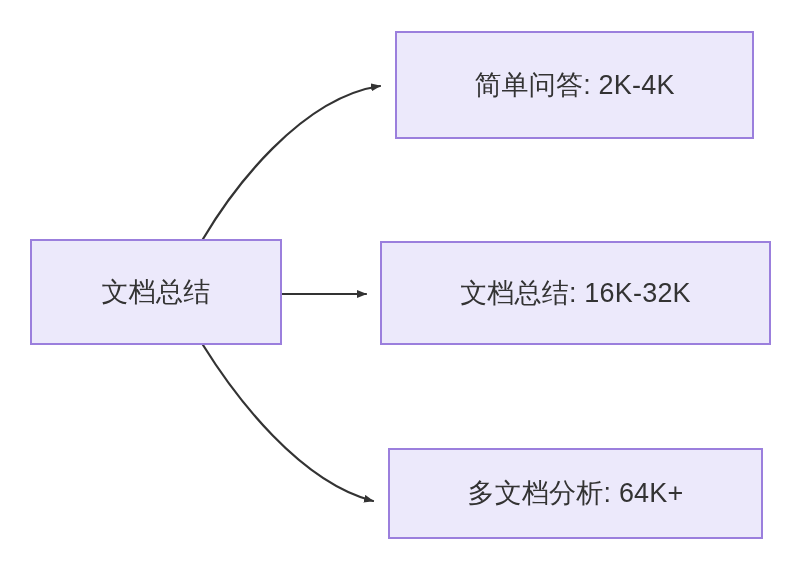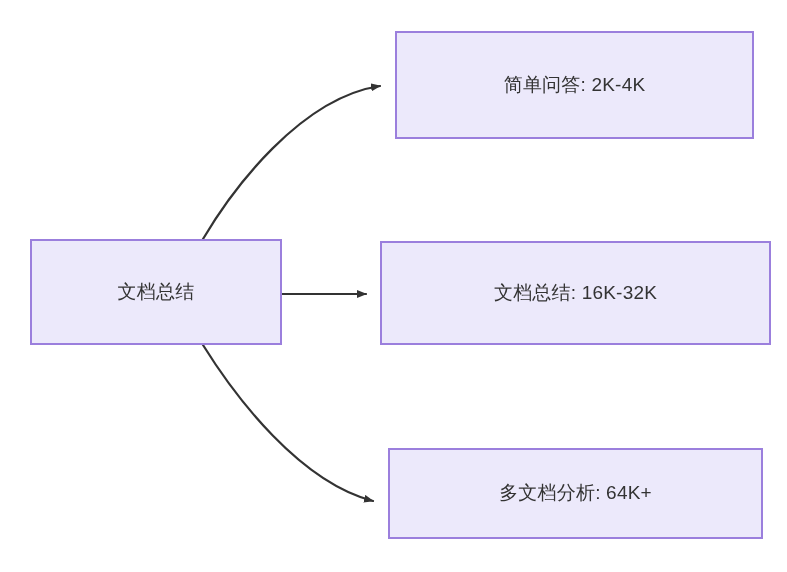--- a/index.html
+++ b/index.html
@@ -31,21 +31,21 @@
     box-sizing: border-box;
     background: #ece9fb;
     border: 2px solid #9b7fdd;
     display: flex;
     align-items: center;
     justify-content: center;
     z-index: 2;
   }
   .node-label {
     color: #333333;
-    font-size: 19px;
+    font-size: 27px;
     line-height: 1.2;
     letter-spacing: 0.2px;
     white-space: nowrap;
   }
   #node-source {
     left: 30px;
     top: 239px;
     width: 252px;
     height: 106px;
   }

